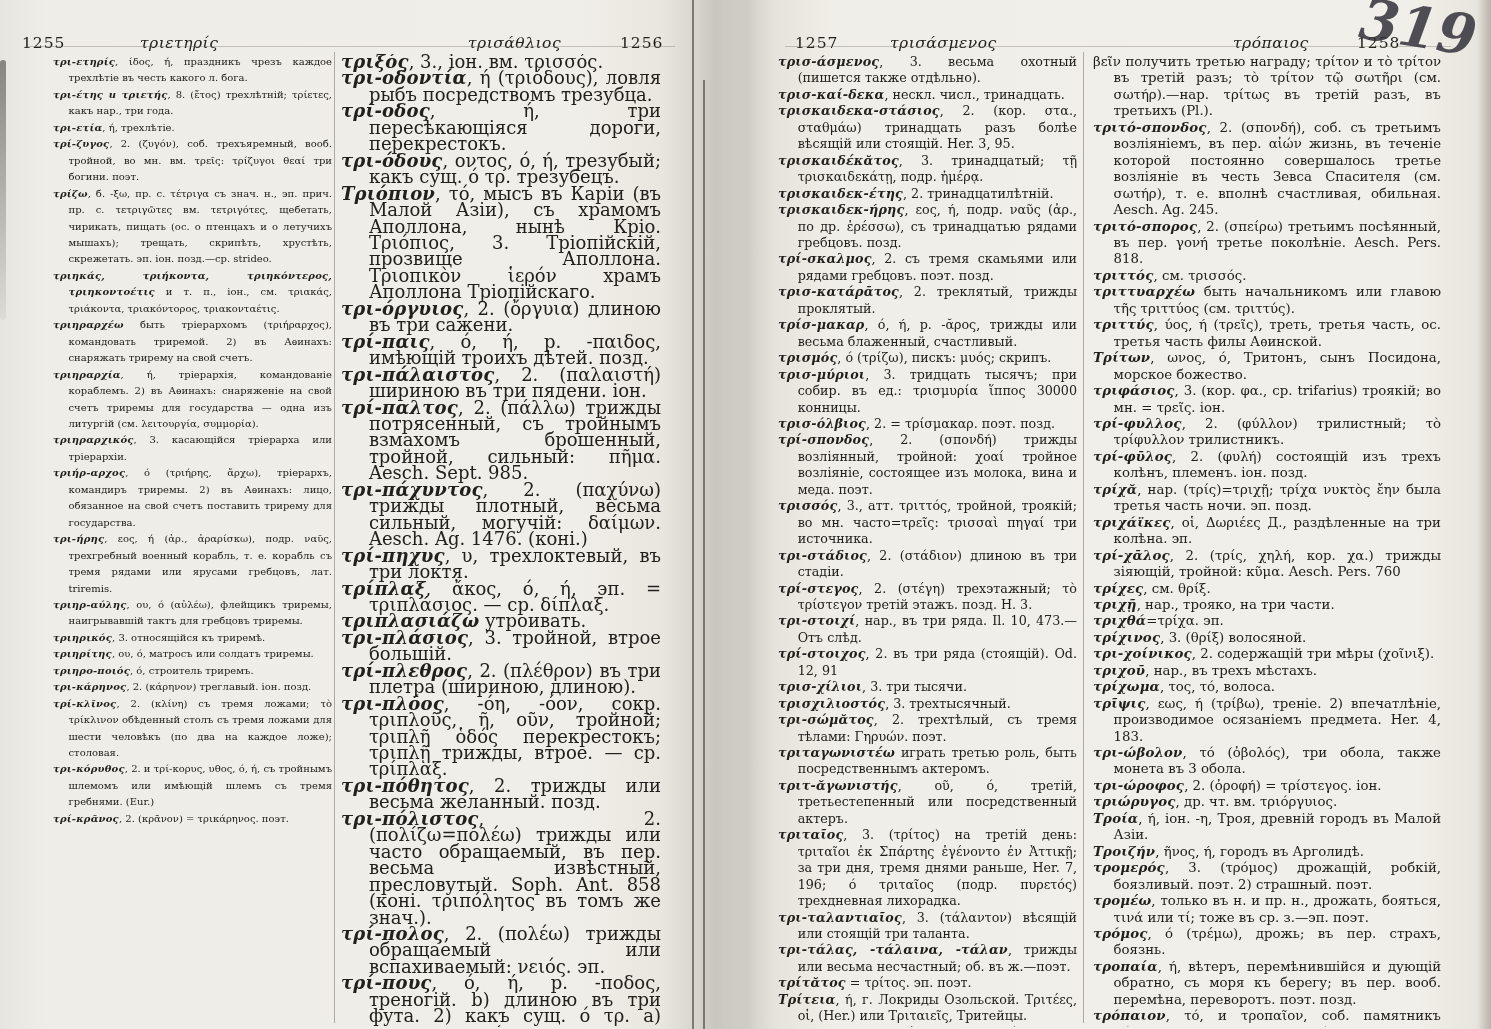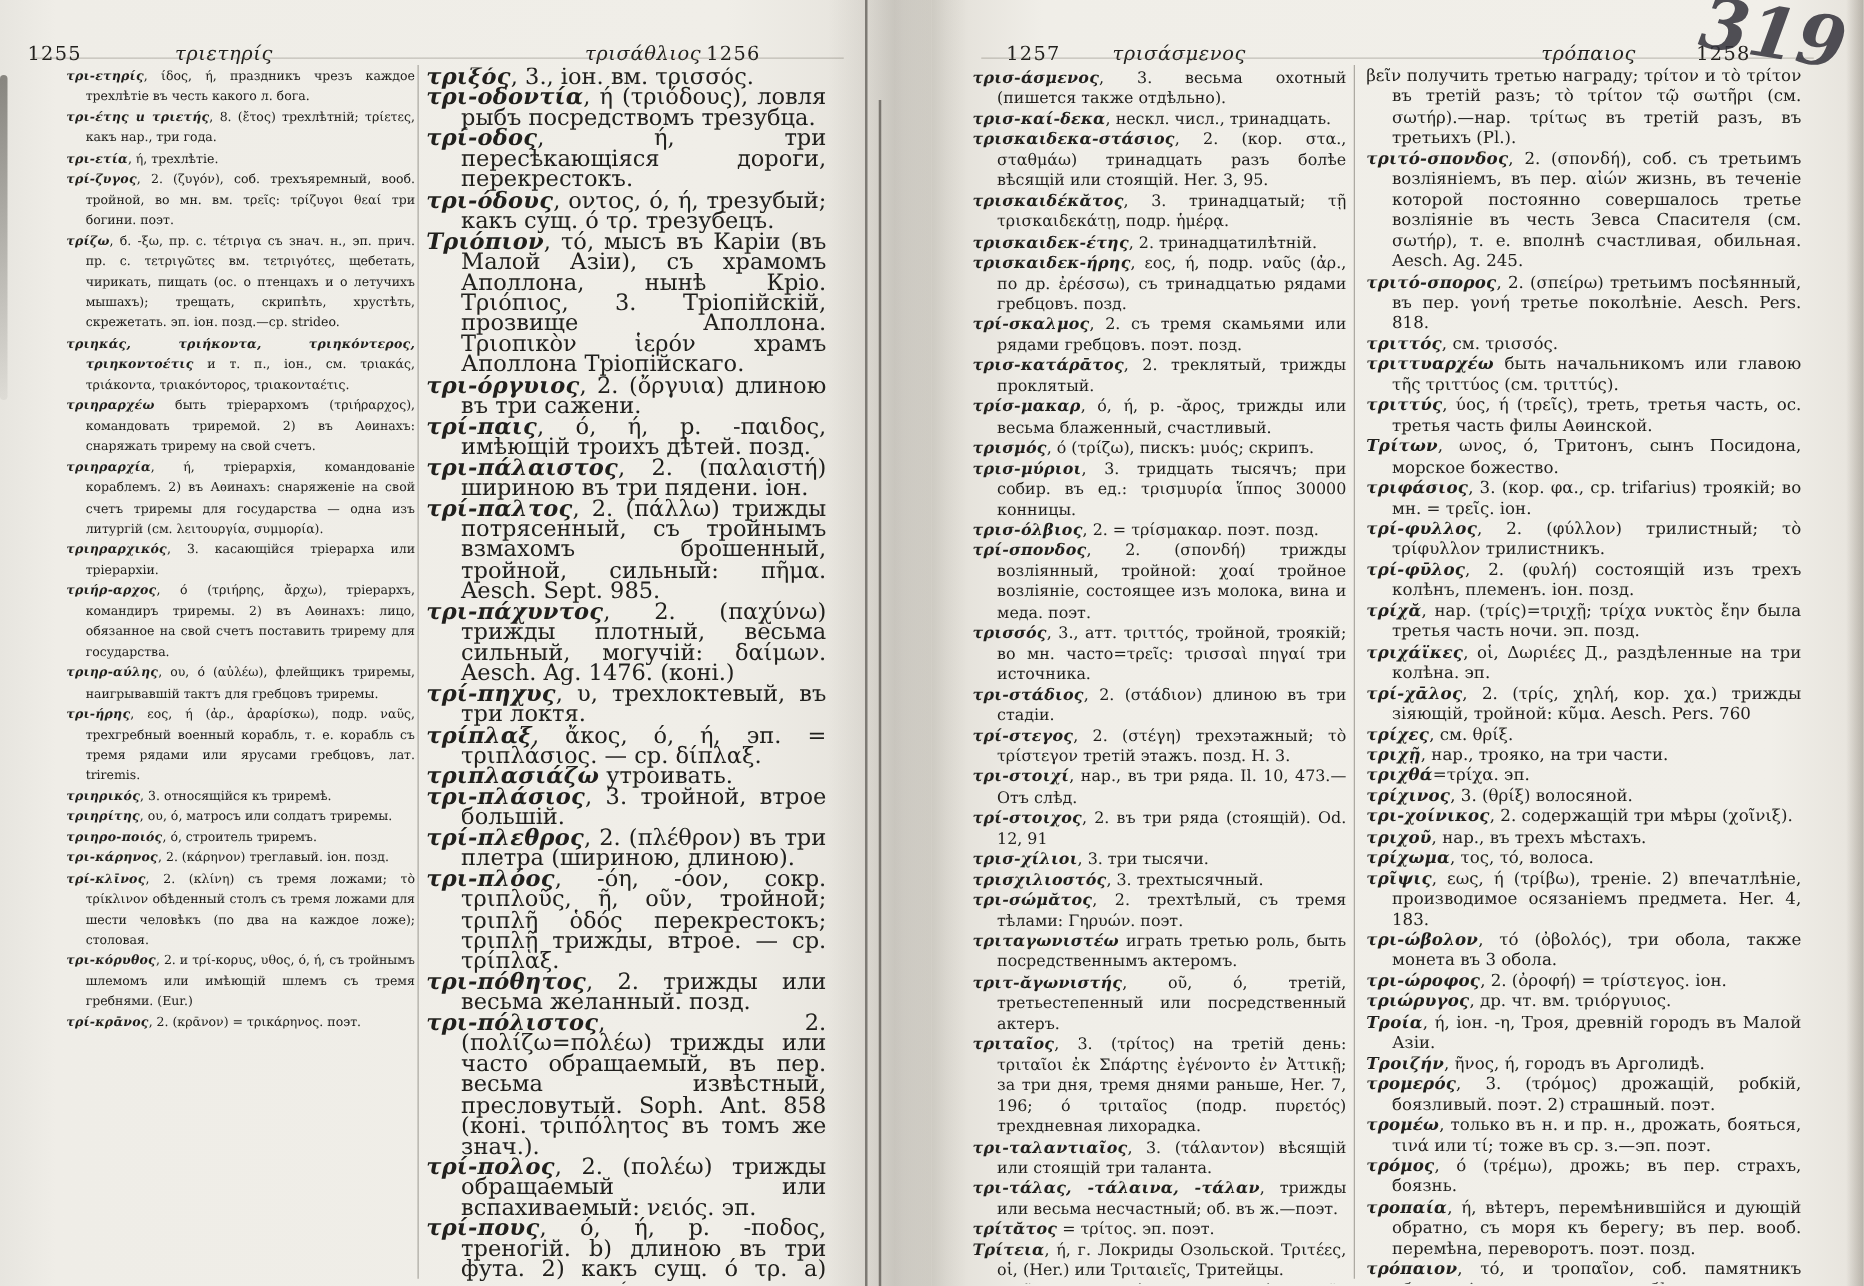--- a/index.html
+++ b/index.html
@@ -43,21 +43,21 @@
 </head>
 <body>
 
 <div class="sheet">
 
   <div class="page page-left">
     <div class="pghead">
       <span class="pnum" style="left:22px">1255</span>
       <span class="rhead" style="left:140px">τριετηρίς</span>
       <span class="rhead" style="left:468px">τρισάθλιος</span>
-      <span class="pnum" style="left:565px">1256</span>
+      <span class="pnum" style="left:620px">1256</span>
     </div>
     <div class="headrule" style="left:25px;right:70px"></div>
     <div class="smudge"></div>
 
     <div class="col c1">
 
         <p><span class="hw">τρι-ετηρίς</span><span>, ίδος, ή, праздникъ чрезъ каждое трехлѣтіе въ честь какого л. бога.</span></p>
 
         <p><span class="hw">τρι-έτης и τριετής</span><span>, 8. (ἔτος) трехлѣтній; τρίετες, какъ нар., три года.</span></p>
 
@@ -71,23 +71,23 @@
 
         <p><span class="hw">τριηραρχέω</span><span> быть тріерархомъ (τριήραρχος), командовать триремой. 2) въ Аѳинахъ: снаряжать трирему на свой счетъ.</span></p>
 
 
         <p><span class="hw">τριηραρχία</span><span>, ή, тріерархія, командованіе кораблемъ. 2) въ Аѳинахъ: снаряженіе на свой счетъ триремы для государства — одна изъ литургій (см. λειτουργία, συμμορία).</span></p>
 
         <p><span class="hw">τριηραρχικός</span><span>, 3. касающійся тріерарха или тріерархіи.</span></p>
 
         <p><span class="hw">τριήρ-αρχος</span><span>, ό (τριήρης, ἄρχω), тріерархъ, командиръ триремы. 2) въ Аѳинахъ: лицо, обязанное на свой счетъ поставить трирему для государства.</span></p>
 
+        <p><span class="hw">τρι-ήρης</span><span>, εος, ή (ἀρ., ἀραρίσκω), подр. ναῦς, трехгребный военный корабль, т. е. корабль съ тремя рядами или ярусами гребцовъ, лат. triremis.</span></p>
+
         <p><span class="hw">τριηρ-αύλης</span><span>, ου, ό (αὐλέω), флейщикъ триремы, наигрывавшій тактъ для гребцовъ триремы.</span></p>
-
-        <p><span class="hw">τρι-ήρης</span><span>, εος, ή (ἀρ., ἀραρίσκω), подр. ναῦς, трехгребный военный корабль, т. е. корабль съ тремя рядами или ярусами гребцовъ, лат. triremis.</span></p>
 
         <p><span class="hw">τριηρικός</span><span>, 3. относящійся къ триремѣ.</span></p>
 
         <p><span class="hw">τριηρίτης</span><span>, ου, ό, матросъ или солдатъ триремы.</span></p>
 
         <p><span class="hw">τριηρο-ποιός</span><span>, ό, строитель триремъ.</span></p>
 
         <p><span class="hw">τρι-κάρηνος</span><span>, 2. (κάρηνον) треглавый. іон. позд.</span></p>
 
         <p><span class="hw">τρί-κλῑνος</span><span>, 2. (κλίνη) съ тремя ложами; τὸ τρίκλινον обѣденный столъ съ тремя ложами для шести человѣкъ (по два на каждое ложе); столовая.</span></p>
@@ -146,21 +146,21 @@
 
         <p><span class="hw">τρί-πτῠχος</span><span>, 2. (πτυχή) втрое сложенный, тройной. эп. поэт.</span></p>
 
         <p><span class="hw">τρί-πωλος</span><span>, 2. въ три лошади, трехупряжный; въ пер. τρίπωλον ἅρμα δαιμόνων о трехъ богиняхъ: Герѣ, Аѳинѣ и Афродитѣ. поэт.</span></p>
 
       </div>
   </div>
 
   <div class="page page-right">
     <div class="pghead">
-      <span class="pnum" style="left:60px">1257</span>
+      <span class="pnum" style="left:50px">1257</span>
       <span class="rhead" style="left:145px">τρισάσμενος</span>
       <span class="rhead" style="left:488px">τρόπαιος</span>
       <span class="pnum" style="left:612px">1258</span>
     </div>
     <div class="headrule" style="left:40px;right:40px"></div>
 
     <div class="col c3">
 
         <p><span class="hw">τρισ-άσμενος</span><span>, 3. весьма охотный (пишется также отдѣльно).</span></p>
 

